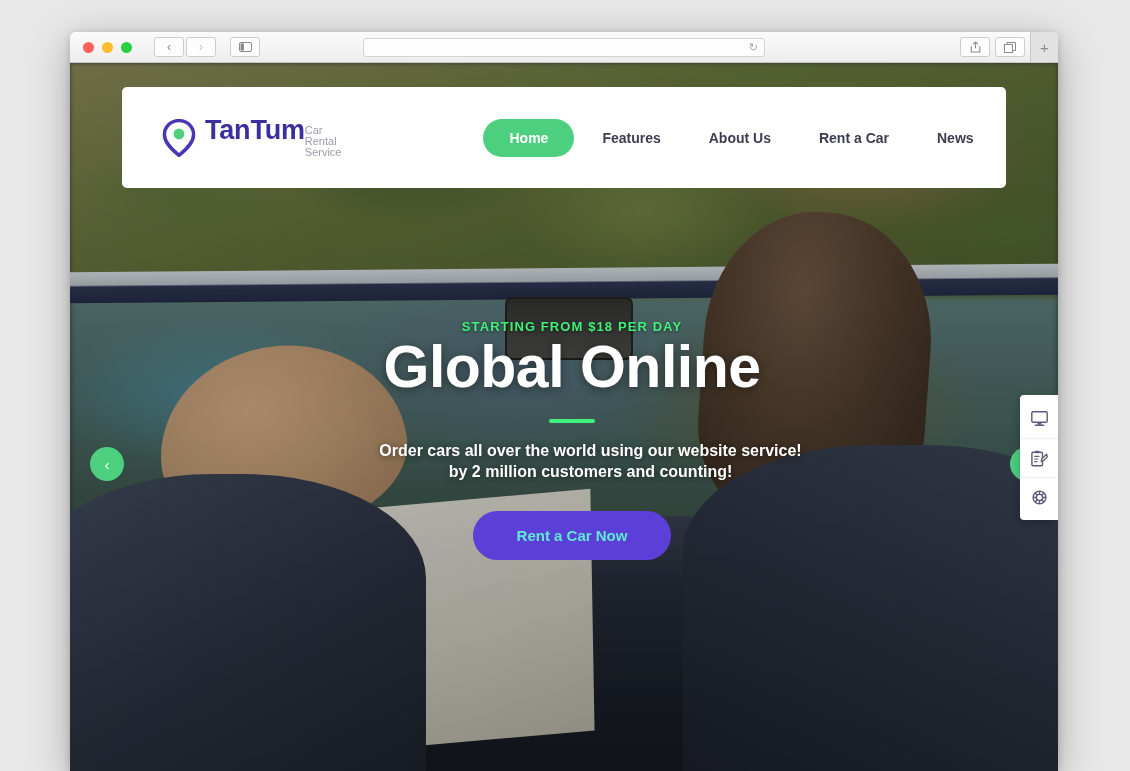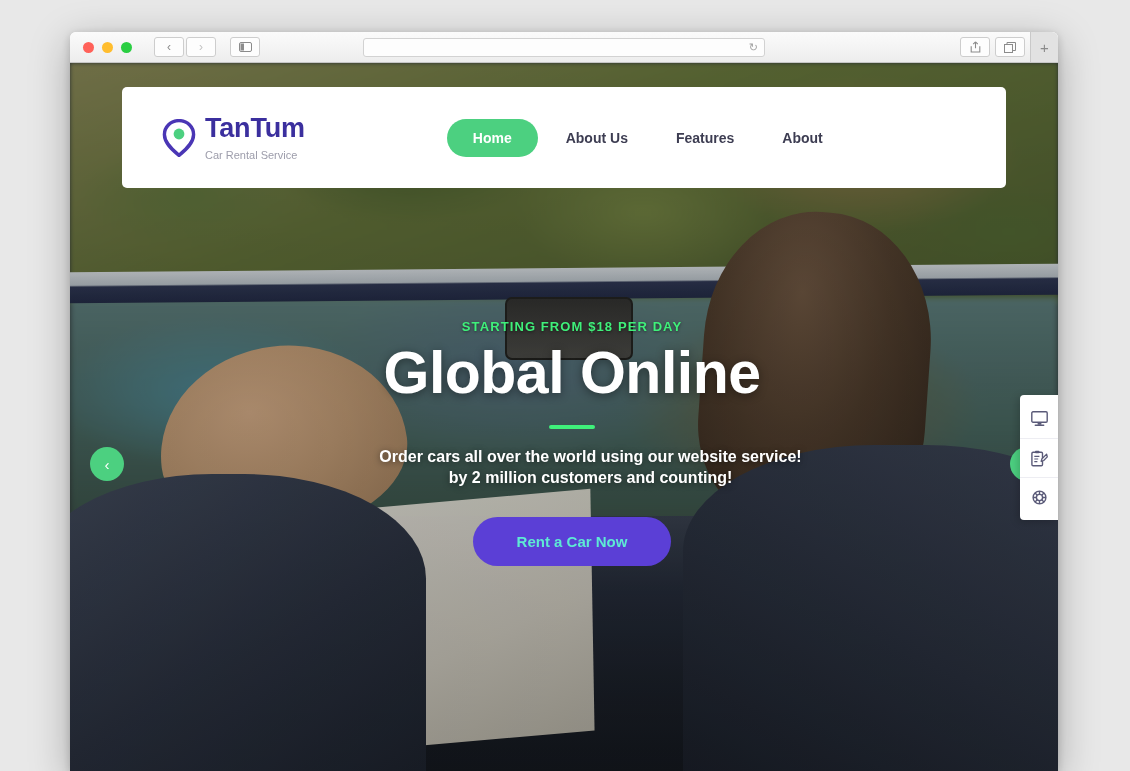--- a/index.html
+++ b/index.html
@@ -182,21 +182,21 @@
     background: #fff;
     border-radius: 5px;
     display: flex;
     align-items: center;
     padding: 0 40px;
     z-index: 6;
   }
 
   .logo-block { display: flex; align-items: center; gap: 9px; }
   .pin-icon { width: 34px; height: 38px; flex: none; }
-  .logo-text { display: flex; flex-direction: column; line-height: 1; }
+  .logo-text { display: flex; line-height: 1; }
   .brand {
     font-size: 27px;
     font-weight: bold;
     color: #3b2f9e;
     letter-spacing: -0.2px;
   }
   .tagline {
     font-size: 11px;
     color: #9d9dab;
     margin-top: 8px;
@@ -235,21 +235,21 @@
     font-weight: bold;
     color: #3ff07a;
     letter-spacing: 1.1px;
     text-shadow: 0 1px 3px rgba(0,0,0,0.5);
   }
   .headline {
     font-size: 59px;
     font-weight: bold;
     color: #ffffff;
     line-height: 0.99;
-    margin-top: 10px;
+    margin-top: 4px;
     letter-spacing: -0.5px;
     text-shadow: 0 2px 10px rgba(0,0,0,0.42);
   }
   .divider {
     width: 46px; height: 4px;
     background: #3ff07a;
     border-radius: 2px;
     margin: 23px auto 0;
   }
   .subhead {
@@ -386,23 +386,24 @@
           <circle cx="17" cy="15" r="5.4" fill="#4cd080"></circle>
         </svg>
         <div class="logo-text">
           <span class="brand">TanTum</span>
           <span class="tagline">Car Rental Service</span>
         </div>
       </div>
 
       <nav class="mainnav">
         <span class="nav-item active">Home</span>
+        <span class="nav-item">Features</span>
         <span class="nav-item">About Us</span>
-        <span class="nav-item">Features</span>
-        <span class="nav-item">About</span>
+        <span class="nav-item">Rent a Car</span>
+        <span class="nav-item">News</span>
       </nav>
     </div>
 
     <div class="hero-content">
       <div class="eyebrow">STARTING FROM $18 PER DAY</div>
       <h1 class="headline">
         <span>Global Online</span><br>
       </h1>
       <div class="divider"></div>
       <p class="subhead">

